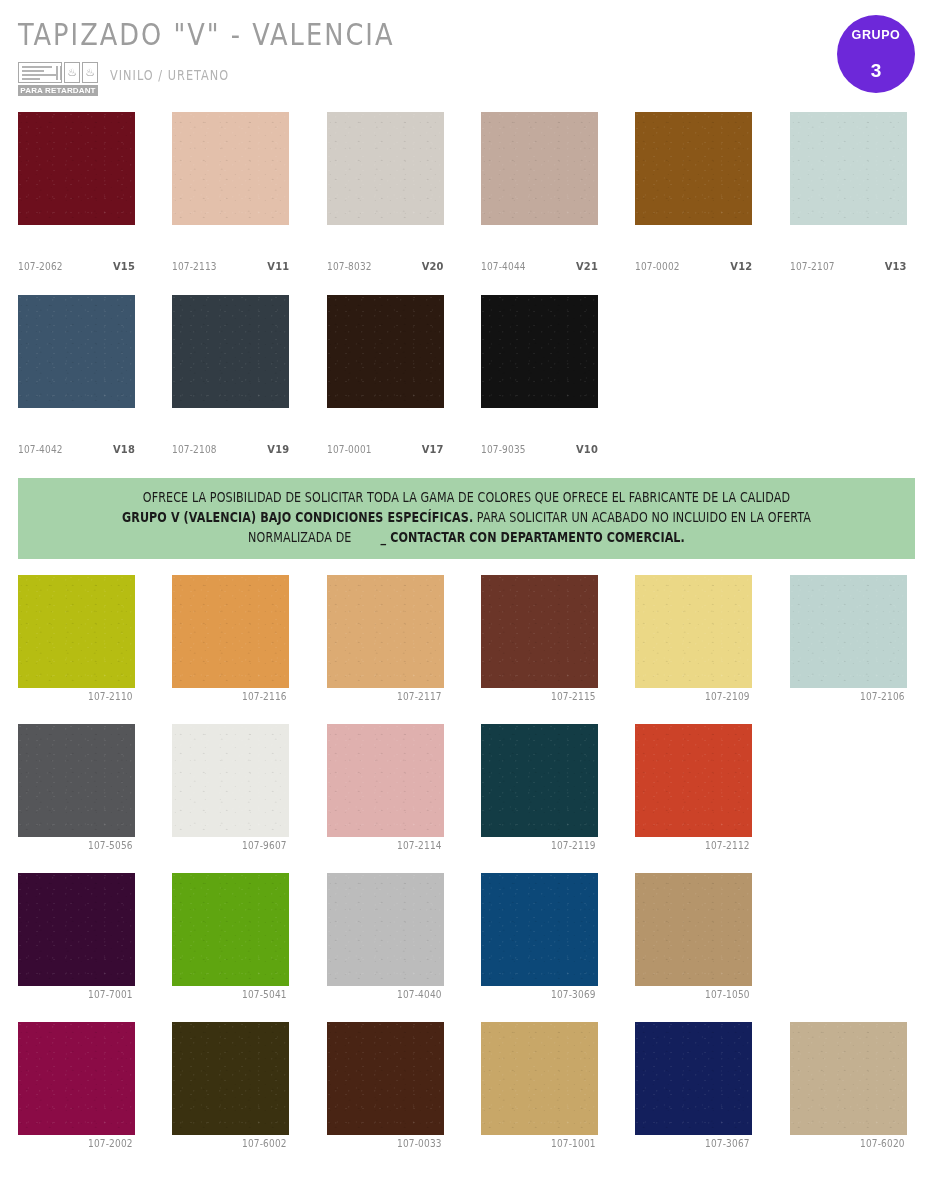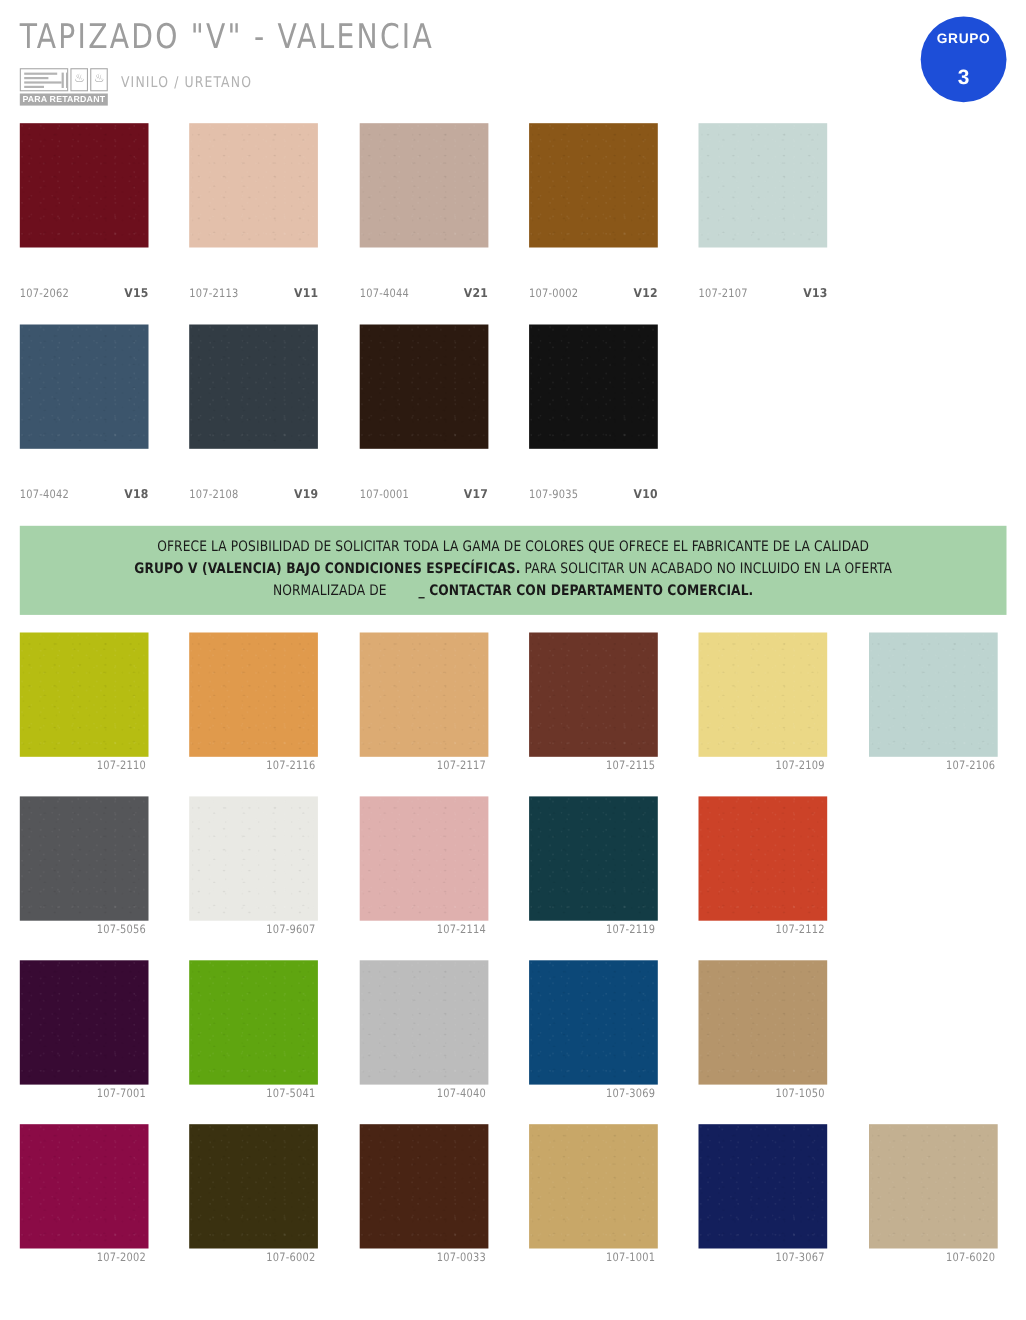--- a/index.html
+++ b/index.html
@@ -107,21 +107,21 @@
     padding-bottom: 13px;
   }
 
   .grupo-circle {
     position: absolute;
     right: 0px;
     top: 15px;
     width: 78px;
     height: 78px;
     border-radius: 50%;
-    background: #1d4ed8;
+    background: #6d28d9;
     color: #ffffff;
     display: flex;
     flex-direction: column;
     align-items: center;
     justify-content: center;
     gap: 19px;
   }
   .grupo-word {
     font-size: 12.5px;
     font-weight: bold;
@@ -262,20 +262,27 @@
           </div>
         </div>
         <div class="cell">
           <div class="swatch" style="background: rgb(227, 192, 171);"></div>
           <div class="labels">
             <span class="code">107-2113</span>
             <span class="vcode">V11</span>
           </div>
         </div>
         <div class="cell">
+          <div class="swatch" style="background: rgb(210, 205, 198);"></div>
+          <div class="labels">
+            <span class="code">107-8032</span>
+            <span class="vcode">V20</span>
+          </div>
+        </div>
+        <div class="cell">
           <div class="swatch" style="background: rgb(194, 170, 157);"></div>
           <div class="labels">
             <span class="code">107-4044</span>
             <span class="vcode">V21</span>
           </div>
         </div>
         <div class="cell">
           <div class="swatch" style="background: rgb(138, 87, 24);"></div>
           <div class="labels">
             <span class="code">107-0002</span>

